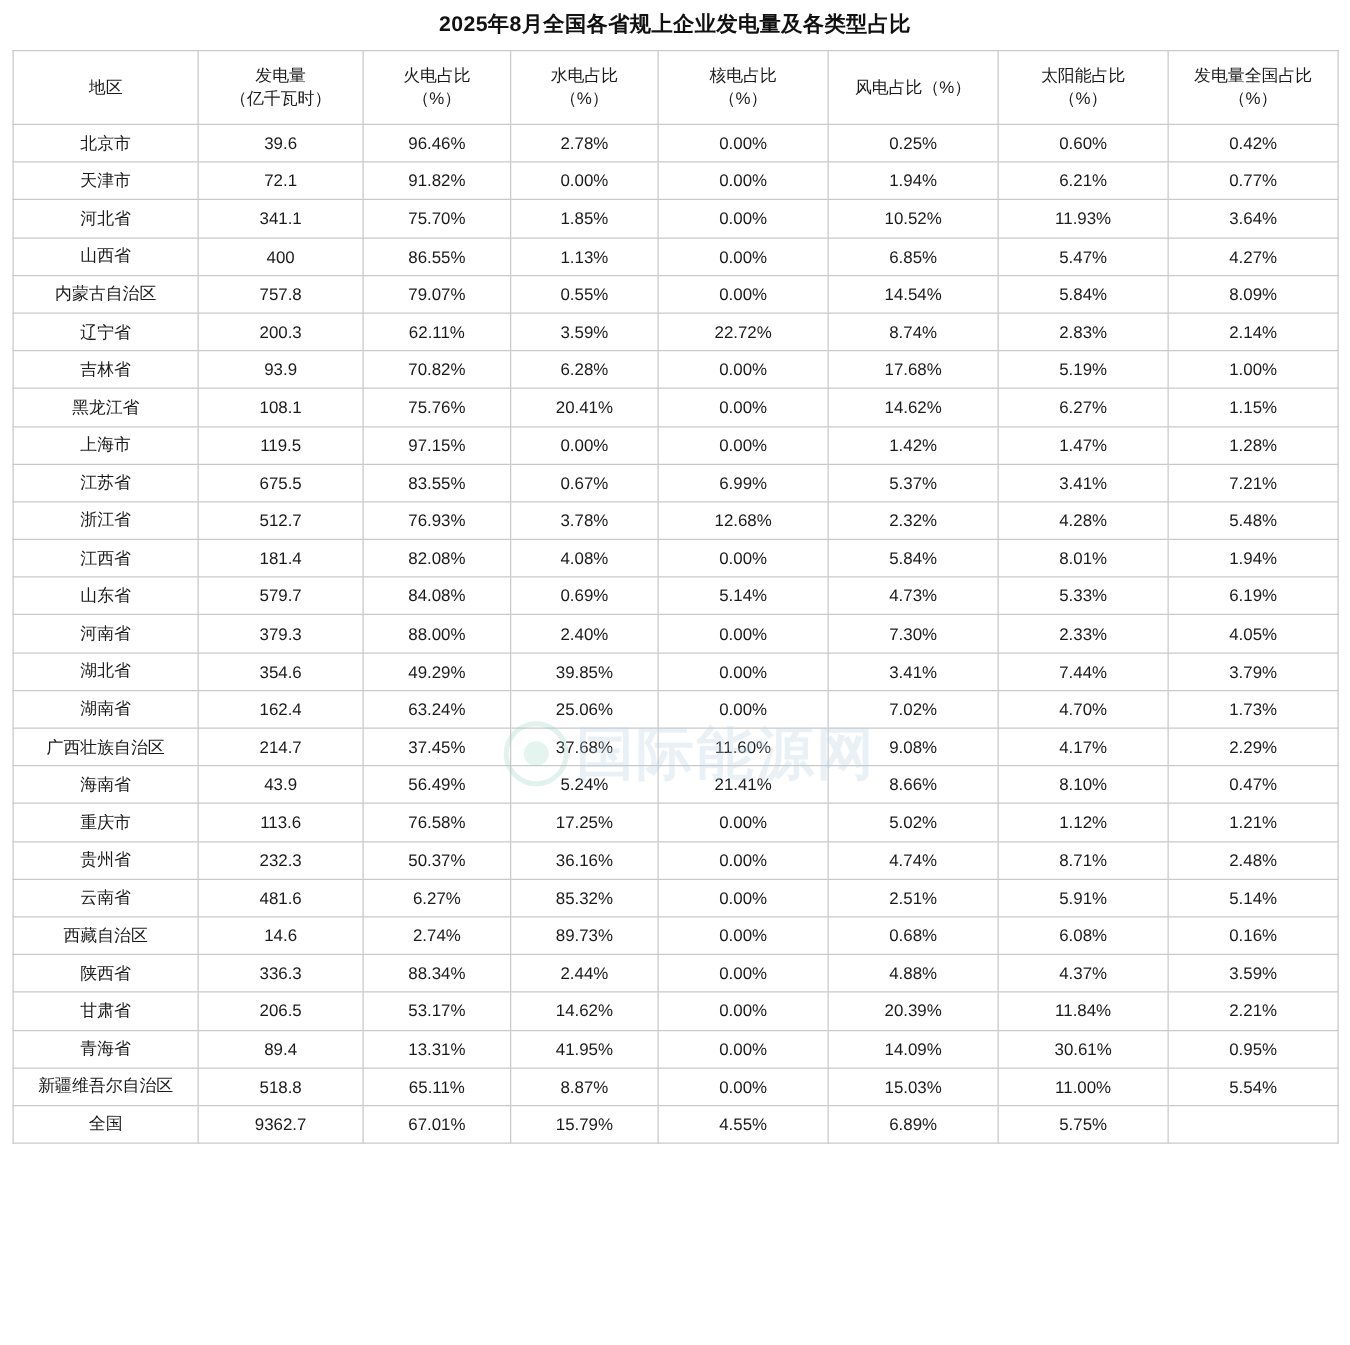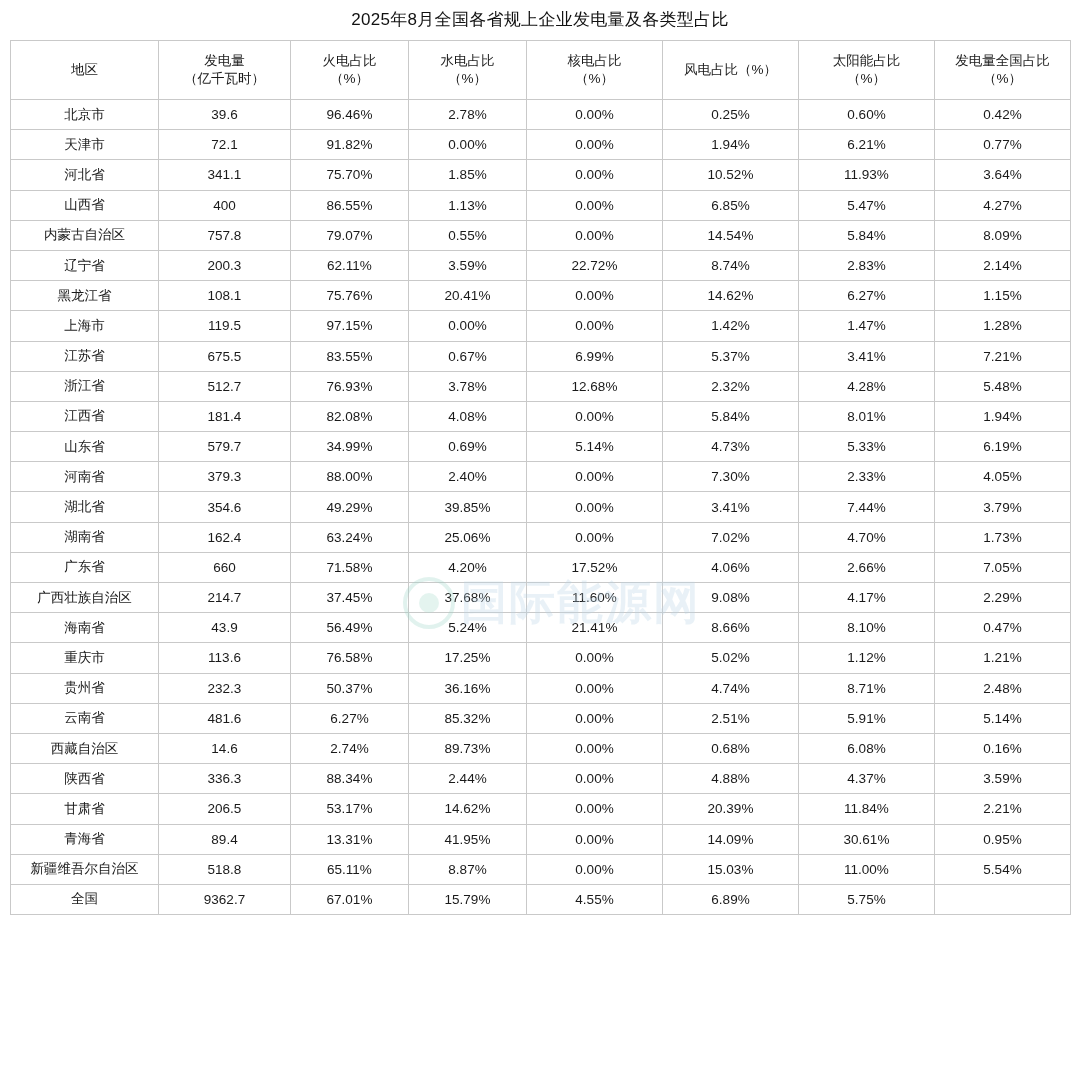--- a/index.html
+++ b/index.html
@@ -18,21 +18,21 @@
   .page {
     width: 1080px;
     height: 1076px;
     position: relative;
     box-sizing: border-box;
     padding: 0;
   }
   .title {
     text-align: center;
     font-size: 17px;
-    font-weight: normal;
+    font-weight: bold;
     color: #111111;
     padding: 8px 0 9px 0;
     letter-spacing: 0.3px;
   }
   .table-wrap {
     position: relative;
     padding: 0 10px;
     box-sizing: border-box;
   }
   table.data {
@@ -203,20 +203,30 @@
             <td>辽宁省</td>
             <td>200.3</td>
             <td>62.11%</td>
             <td>3.59%</td>
             <td>22.72%</td>
             <td>8.74%</td>
             <td>2.83%</td>
             <td>2.14%</td>
           </tr>
           <tr>
+            <td>吉林省</td>
+            <td>93.9</td>
+            <td>70.82%</td>
+            <td>6.28%</td>
+            <td>0.00%</td>
+            <td>17.68%</td>
+            <td>5.19%</td>
+            <td>1.00%</td>
+          </tr>
+          <tr>
             <td>黑龙江省</td>
             <td>108.1</td>
             <td>75.76%</td>
             <td>20.41%</td>
             <td>0.00%</td>
             <td>14.62%</td>
             <td>6.27%</td>
             <td>1.15%</td>
           </tr>
           <tr>
@@ -255,21 +265,21 @@
             <td>82.08%</td>
             <td>4.08%</td>
             <td>0.00%</td>
             <td>5.84%</td>
             <td>8.01%</td>
             <td>1.94%</td>
           </tr>
           <tr>
             <td>山东省</td>
             <td>579.7</td>
-            <td>34.99%</td>
+            <td>84.08%</td>
             <td>0.69%</td>
             <td>5.14%</td>
             <td>4.73%</td>
             <td>5.33%</td>
             <td>6.19%</td>
           </tr>
           <tr>
             <td>河南省</td>
             <td>379.3</td>
             <td>88.00%</td>
@@ -291,30 +301,20 @@
           </tr>
           <tr>
             <td>湖南省</td>
             <td>162.4</td>
             <td>63.24%</td>
             <td>25.06%</td>
             <td>0.00%</td>
             <td>7.02%</td>
             <td>4.70%</td>
             <td>1.73%</td>
-          </tr>
-          <tr>
-            <td>广东省</td>
-            <td>660</td>
-            <td>71.58%</td>
-            <td>4.20%</td>
-            <td>17.52%</td>
-            <td>4.06%</td>
-            <td>2.66%</td>
-            <td>7.05%</td>
           </tr>
           <tr>
             <td>广西壮族自治区</td>
             <td>214.7</td>
             <td>37.45%</td>
             <td>37.68%</td>
             <td>11.60%</td>
             <td>9.08%</td>
             <td>4.17%</td>
             <td>2.29%</td>

